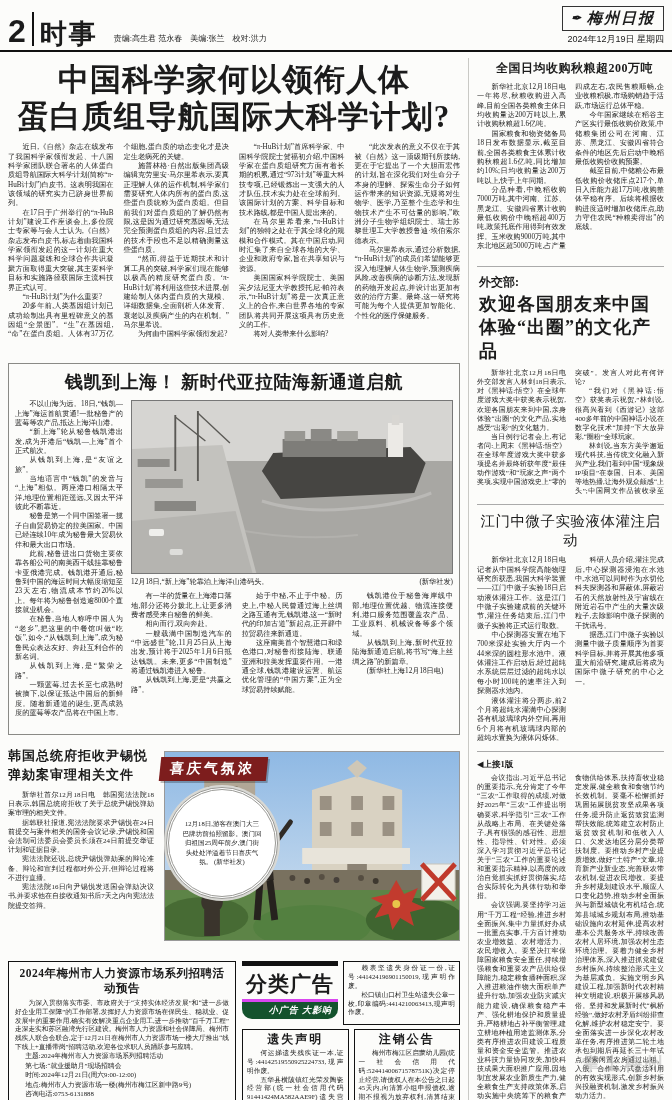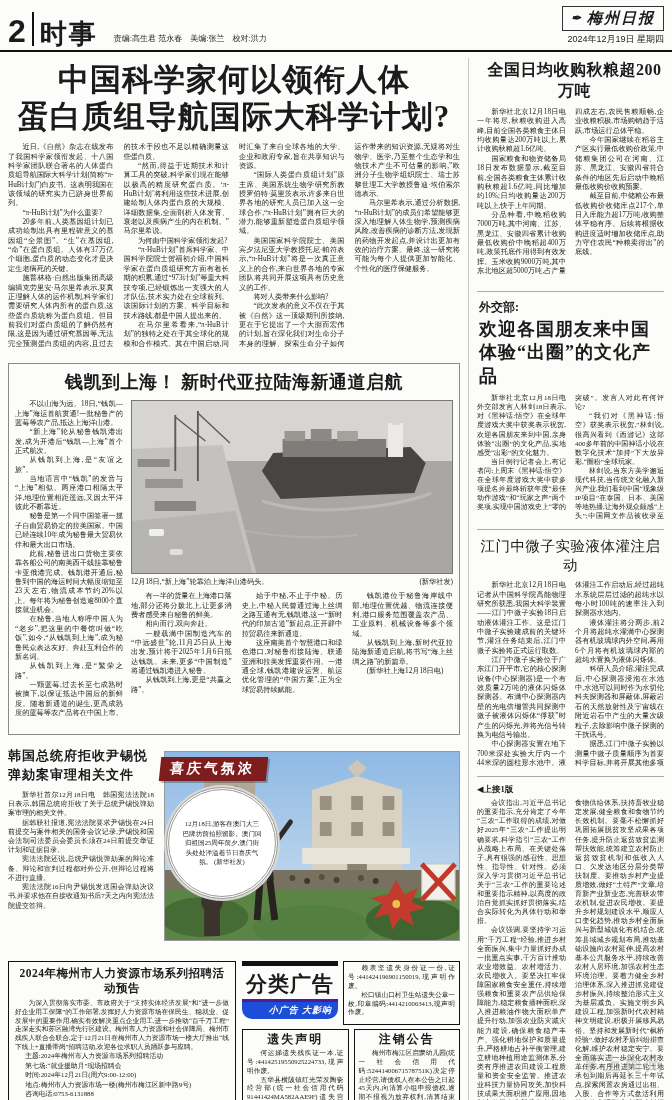--- a/index.html
+++ b/index.html
@@ -60,32 +60,32 @@
   
   .row-ads{display:flex;gap:6px;margin-top:8px;height:152px;}
   .jobfair{width:228px;flex:none;border:1.5px solid #111;padding:4px 6px;box-sizing:border-box;overflow:hidden;}
   .jobfair h3{margin:0 0 3px 0;text-align:center;font-size:11.5px;letter-spacing:.5px;}
   .jf-body{font-size:6.7px;line-height:1.3;text-align:justify;}
   .jf-line{margin:0;font-size:6.8px;line-height:1.4;padding-left:1.5em;}
   .jf-sign-line{margin:0;font-size:6.8px;line-height:1.4;text-align:right;padding-right:1.5em;}
   .classified{flex:1;min-width:0;}
   .cl-top{display:flex;gap:5px;height:64px;}
   .cl-logo{width:96px;flex:none;border-top:5px solid #111;position:relative;}
-  .cl-logo-text{font-size:21px;font-weight:bold;letter-spacing:1px;border-bottom:3px solid #4c1d95;
+  .cl-logo-text{font-size:21px;font-weight:bold;letter-spacing:1px;border-bottom:3px solid #d946ef;
                 padding:4px 0 1px 0;text-align:center;}
-  .cl-slogan{background:#1d4ed8;color:#fff;font-style:italic;font-size:9px;font-weight:bold;
+  .cl-slogan{background:#14532d;color:#fff;font-style:italic;font-size:9px;font-weight:bold;
              text-align:right;padding:2px 6px;border-radius:0 0 10px 10px;letter-spacing:1px;}
   .cl-box{border:1px solid #111;padding:2px 4px;box-sizing:border-box;
           font-size:6.7px;line-height:1.32;text-align:justify;overflow:hidden;}
   .cl-topad{flex:1;min-width:0;}
   .cl-bottom{display:flex;gap:5px;margin-top:4px;height:82px;}
   .cl-bottom .cl-box{flex:1;min-width:0;}
   .cl-box h4{margin:0 0 1px 0;text-align:center;font-size:12px;letter-spacing:2px;}
   
-  .rc-h{margin:2px 0 6px 8px;text-align:center;font-size:16px;letter-spacing:.5px;font-weight:bold;}
+  .rc-h{margin:2px 0 6px 8px;text-align:center;font-size:12px;letter-spacing:.5px;font-weight:bold;}
   .rc-divider{border:none;border-top:1px solid #aaa;margin:7px 0;}
   .grain-cols{height:176px;}
   .kicker{font-size:12px;font-weight:bold;margin:0 0 2px 2px;}
   .mofa-h{margin:0 0 6px 2px;font-size:18px;line-height:1.3;letter-spacing:1px;font-weight:bold;}
   .mofa-cols{height:128px;font-size:7px;}
   .juno-h{margin:2px 0 6px 0;text-align:center;font-size:14.5px;letter-spacing:.5px;font-weight:normal;}
   .juno-cols{height:188px;}
   .cont-tag{font-size:8.5px;font-weight:bold;margin:0 0 3px 0;}
   .cont-cols{height:372px;font-size:7px;}
   .watermark{position:absolute;right:6px;bottom:24px;font-size:18px;font-weight:bold;
@@ -116,28 +116,28 @@
 
     <div class="main-col">
 
       <section class="art-protein">
         <h1>
           <span>中国科学家何以领衔人体</span><br>
           <span>蛋白质组导航国际大科学计划?</span>
         </h1>
         <div class="bodytext cols4">
             <p class="para">近日,《自然》杂志在线发布了我国科学家领衔发起、十八国科学家团队联合署名的人体蛋白质组导航国际大科学计划(简称“π-HuB计划”)白皮书。这表明我国在该领域的研究实力已跻身世界前列。</p>
+            <p class="para">在17日于广州举行的“π-HuB计划”建设工作座谈会上,多位院士专家等与会人士认为,《自然》杂志发布白皮书,标志着由我国科学家领衔发起的这一计划在重大科学问题凝练和全球合作共识凝聚方面取得重大突破,其主要科学目标和实施路径获国际主流科技界正式认可。</p>
             <p class="para">“π-HuB计划”为什么重要?</p>
             <p class="para">20多年前,人类基因组计划已成功绘制出具有里程碑意义的基因组“全景图”。“生”在基因组,“命”在蛋白质组。人体有37万亿个细胞,蛋白质的动态变化才是决定生老病死的关键。</p>
             <p class="para">施普林格·自然出版集团高级编辑克劳里安·马尔里希表示,要真正理解人体的运作机制,科学家们需要研究人体内所有的蛋白质,这些蛋白质统称为蛋白质组。但目前我们对蛋白质组的了解仍然有限,这是因为通过研究基因等,无法完全预测蛋白质组的内容,且过去的技术手段也不足以精确测量这些蛋白质。</p>
             <p class="para">“然而,得益于近期技术和计算工具的突破,科学家们现在能够以极高的精度研究蛋白质。‘π-HuB计划’将利用这些技术进展,创建绘制人体内蛋白质的大规模、详细数据集,全面剖析人体发育、衰老以及疾病产生的内在机制。”马尔里希说。</p>
             <p class="para">为何由中国科学家领衔发起?</p>
             <p class="para">“π-HuB计划”首席科学家、中国科学院院士贺福初介绍,中国科学家在蛋白质组研究方面有着长期的积累,通过“973计划”等重大科技专项,已经锻炼出一支强大的人才队伍,技术实力处在全球前列。该国际计划的方案、科学目标和技术路线,都是中国人提出来的。</p>
             <p class="para">在马尔里希看来,“π-HuB计划”的独特之处在于其全球化的规模和合作模式。其在中国启动,同时汇集了来自全球各地的大学、企业和政府专家,旨在共享知识与资源。</p>
-            <p class="para">“国际人类蛋白质组计划”原主席、美国系统生物学研究所教授罗伯特·莫里茨表示,许多来自世界各地的研究人员已加入这一全球合作,“π-HuB计划”拥有巨大的潜力,能够重新塑造蛋白质组学领域。</p>
             <p class="para">美国国家科学院院士、美国宾夕法尼亚大学教授托尼·帕符表示,“π-HuB计划”将是一次真正意义上的合作,来自世界各地的专家团队将共同开展这项具有历史意义的工作。</p>
             <p class="para">将对人类带来什么影响?</p>
             <p class="para">“此次发表的意义不仅在于其被《自然》这一顶级期刊所接纳,更在于它提出了一个大胆而宏伟的计划,旨在深化我们对生命分子本身的理解、探索生命分子如何运作带来的知识资源,无疑将对生物学、医学,乃至整个生态学和生物技术产生不可估量的影响,”欧洲分子生物学组织院士、瑞士苏黎世理工大学教授鲁迪·埃伯索尔德表示。</p>
             <p class="para">马尔里希表示,通过分析数据,“π-HuB计划”的成员们希望能够更深入地理解人体生物学,预测疾病风险,改善疾病的诊断方法,发现新的药物开发起点,并设计出更加有效的治疗方案。最终,这一研究将可能为每个人提供更加智能化、个性化的医疗保健服务。</p>
           </div>
       </section>
 
       <section class="ship-box">
         <h2>钱凯到上海！ 新时代亚拉陆海新通道启航</h2>
         <div class="ship-body">
@@ -348,21 +348,20 @@
             <p class="para">林剑说,当东方美学邂逅现代科技,当传统文化融入新兴产业,我们看到中国“现象级IP项目”在泰国、日本、美国等地热播,让海外观众颇感“上头”;中国网文作品被收录至大英图书馆的中文馆藏书目,让各国读者直呼过瘾;中国游戏“刷屏”全网,为大家打开探索中国传统文化的大门,唤起全球玩家的情感共鸣,激发不同文明间的交流互鉴。</p>
           </div>
       </section>
 
       <hr class="rc-divider">
 
       <section>
         <h2 class="juno-h">江门中微子实验液体灌注启动</h2>
         <div class="bodytext cols2 juno-cols">
             <p class="para">新华社北京12月18日电　记者从中国科学院高能物理研究所获悉,我国大科学装置——江门中微子实验18日启动液体灌注工作。这是江门中微子实验建成前的关键环节,灌注任务结束后,江门中微子实验将正式运行取数。</p>
-            <p class="para">江门中微子实验位于广东江门开平市,它的核心探测设备(中心探测器)是一个有效质量2万吨的液体闪烁体探测器。布满中心探测器内壁的光电倍增管共同探测中微子被液体闪烁体“俘获”时产生的闪烁光,并将光信号转换为电信号输出。</p>
             <p class="para">中心探测器安置在地下700米深处实验大厅内一个44米深的圆柱形水池中。液体灌注工作启动后,经过超纯水系统层层过滤的超纯水以每小时100吨的速率注入到探测器水池内。</p>
             <p class="para">液体灌注将分两步,前2个月将超纯水灌满中心探测器有机玻璃球内外空间,再用6个月将有机玻璃球内部的超纯水置换为液体闪烁体。</p>
             <p class="para">科研人员介绍,灌注完成后,中心探测器浸泡在水池中,水池可以同时作为水切伦科夫探测器和屏蔽体,屏蔽岩石的天然放射性及宇宙线在附近岩石中产生的大量次级粒子,去除影响中微子探测的干扰讯号。</p>
             <p class="para">据悉,江门中微子实验以测量中微子质量顺序为首要科学目标,并将开展其他多项重大前沿研究,建成后将成为国际中微子研究的中心之一。</p>
           </div>
       </section>
 
       <hr class="rc-divider">
 
       <section>

